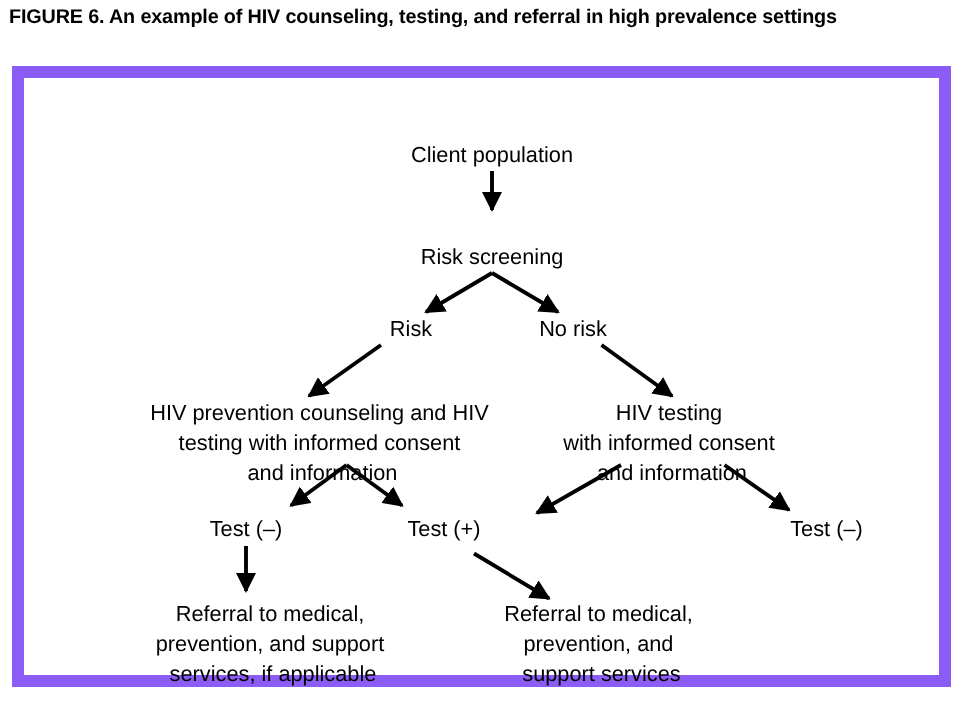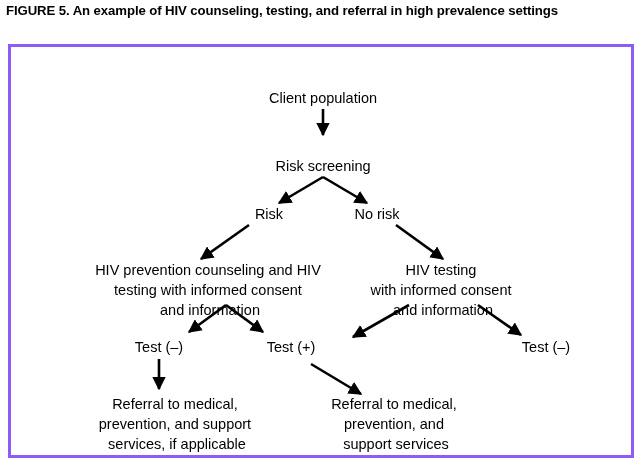--- a/index.html
+++ b/index.html
@@ -31,21 +31,21 @@
     line-height: 16.5px;
     letter-spacing: -0.1px;
     color: #000000;
   }
   #figure-frame {
     position: absolute;
     left: 8px;
     top: 44px;
     width: 626px;
     height: 414px;
-    border: 3px solid #8b5cf6;
+    border: 8px solid #8b5cf6;
     background: #ffffff;
     box-sizing: border-box;
     text-decoration: underline;
   }
   #flowchart-svg {
     position: absolute;
     left: 0;
     top: 0;
     width: 620px;
     height: 408px;
@@ -56,21 +56,21 @@
     font-size: 14.5px;
     fill: #000000;
   }
   .node-text tspan { font-family: "Liberation Sans", sans-serif; }
 </style>
 </head>
 <body>
 
 <div id="page">
 
-  <div id="figure-caption">FIGURE 5. An example of HIV counseling, testing, and referral in high prevalence settings</div>
+  <div id="figure-caption">FIGURE 6. An example of HIV counseling, testing, and referral in high prevalence settings</div>
 
   <div id="figure-frame">
     <svg id="flowchart-svg" viewBox="0 0 620 408">
       <defs>
         <marker id="arrowhead" viewBox="0 0 10 10" refX="9" refY="5" markerWidth="5.2" markerHeight="5.2" orient="auto-start-reverse">
           <path d="M 0 0 L 10 5 L 0 10 z" fill="#000000"></path>
         </marker>
       </defs>
 
       <g stroke="#000000" stroke-width="2.6" fill="none">

